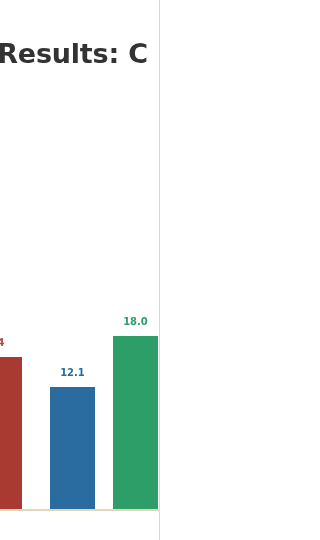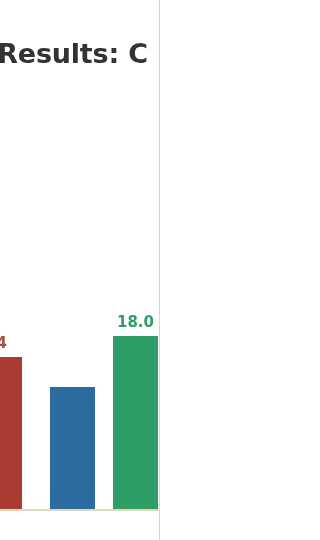--- a/index.html
+++ b/index.html
@@ -55,21 +55,21 @@
     position: absolute;
     bottom: 0;
     width: 100%;
     box-sizing: border-box;
   }
 
   .bar-label {
     position: absolute;
     width: 100%;
     text-align: center;
-    font-size: 15px;
+    font-size: 10px;
     font-weight: bold;
     white-space: nowrap;
     line-height: 18px;
   }
 
   
   #x-axis-line {
     position: absolute;
     left: 0;
     bottom: 29px;
@@ -86,20 +86,21 @@
   <div id="chart-title" style="color: rgb(51, 51, 51);">ting Results: C</div>
 
   <div id="plot-area">
 
     <div class="bar-group" id="bar-group-1" style="left: -24px; width: 46px; height: 153px;">
       <div class="bar-label" id="bar-label-1" style="color: rgb(160, 80, 74); bottom: 158px;">.4</div>
       <div class="bar" id="bar-1" style="height: 153px; background: rgb(168, 58, 50);"></div>
     </div>
 
     <div class="bar-group" id="bar-group-2" style="left: 50px; width: 45px; height: 123px;">
+      <div class="bar-label" id="bar-label-2" style="color: rgb(42, 107, 160); bottom: 128px;">12.1</div>
       <div class="bar" id="bar-2" style="height: 123px; background: rgb(42, 107, 160);"></div>
     </div>
 
     <div class="bar-group" id="bar-group-3" style="left: 113px; width: 45px; height: 174px;">
       <div class="bar-label" id="bar-label-3" style="color: rgb(46, 158, 104); bottom: 179px;">18.0</div>
       <div class="bar" id="bar-3" style="height: 174px; background: rgb(46, 158, 104);"></div>
     </div>
 
     <div id="x-axis-line" style="background: rgb(224, 216, 189);"></div>
 

